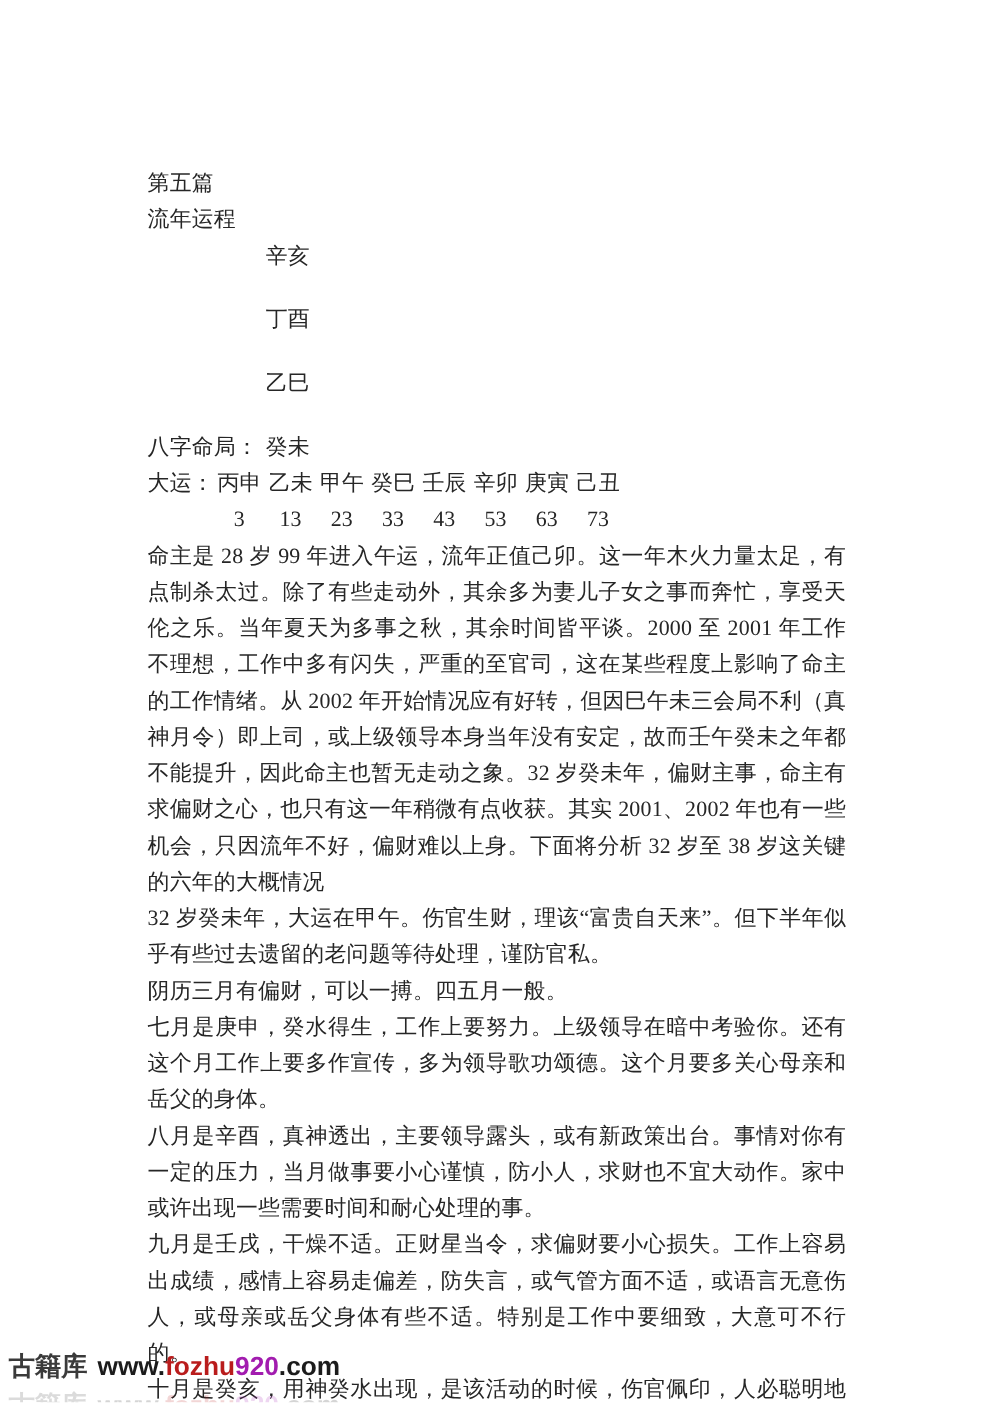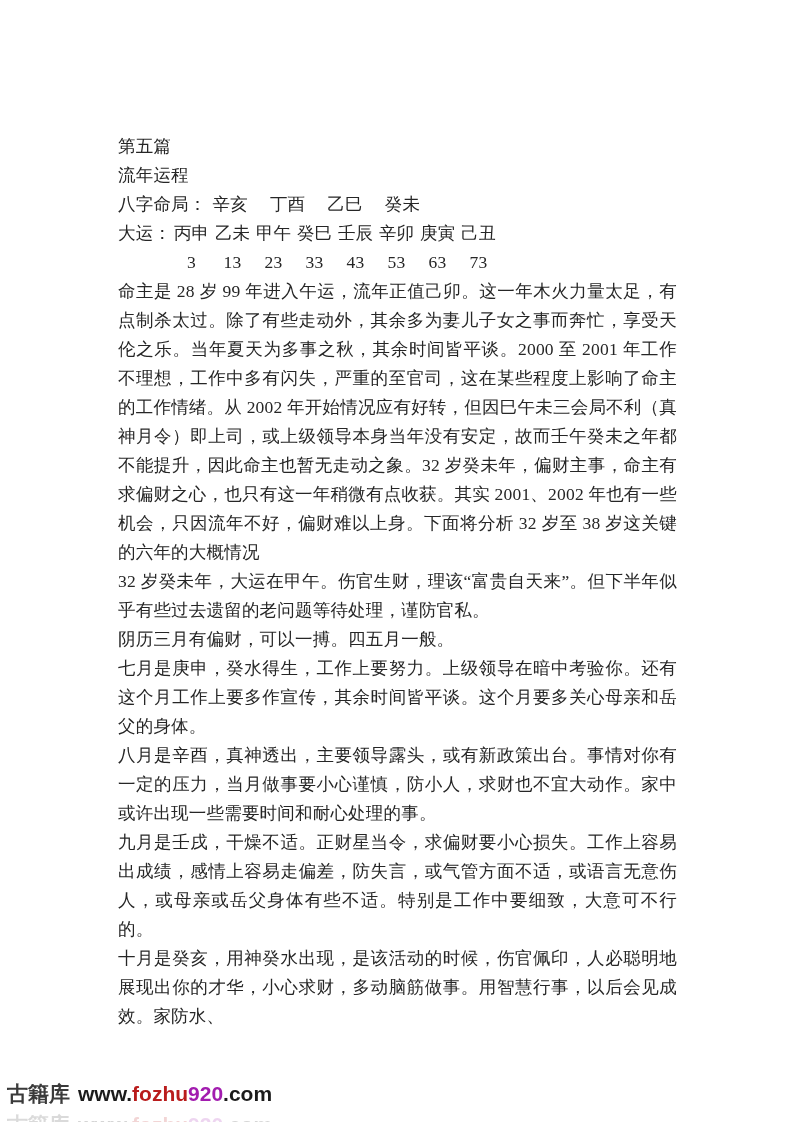--- a/index.html
+++ b/index.html
@@ -36,20 +36,21 @@
   
   .bazi-row {
     display: flex;
     align-items: flex-end;
     white-space: nowrap;
   }
   .bazi-pillars {
     display: flex;
     gap: 22px;
     margin-left: 6px;
+    flex-direction: column;
   }
   
   .dayun-row {
     display: flex;
     align-items: baseline;
     white-space: nowrap;
   }
   .dayun-cols {
     display: flex;
   }
@@ -130,21 +131,21 @@
       <span class="age-col">33</span>
       <span class="age-col">43</span>
       <span class="age-col">53</span>
       <span class="age-col">63</span>
       <span class="age-col">73</span>
     </div>
 
     <p>命主是 28 岁 99 年进入午运，流年正值己卯。这一年木火力量太足，有点制杀太过。除了有些走动外，其余多为妻儿子女之事而奔忙，享受天伦之乐。当年夏天为多事之秋，其余时间皆平谈。2000 至 2001 年工作不理想，工作中多有闪失，严重的至官司，这在某些程度上影响了命主的工作情绪。从 2002 年开始情况应有好转，但因巳午未三会局不利（真神月令）即上司，或上级领导本身当年没有安定，故而壬午癸未之年都不能提升，因此命主也暂无走动之象。32 岁癸未年，偏财主事，命主有求偏财之心，也只有这一年稍微有点收获。其实 2001、2002 年也有一些机会，只因流年不好，偏财难以上身。下面将分析 32 岁至 38 岁这关键的六年的大概情况</p>
     <p>32 岁癸未年，大运在甲午。伤官生财，理该“富贵自天来”。但下半年似乎有些过去遗留的老问题等待处理，谨防官私。</p>
     <p>阴历三月有偏财，可以一搏。四五月一般。</p>
-    <p>七月是庚申，癸水得生，工作上要努力。上级领导在暗中考验你。还有这个月工作上要多作宣传，其余时间皆平谈。这个月要多关心母亲和岳父的身体。</p>
+    <p>七月是庚申，癸水得生，工作上要努力。上级领导在暗中考验你。还有这个月工作上要多作宣传，多为领导歌功颂德。这个月要多关心母亲和岳父的身体。</p>
     <p>八月是辛酉，真神透出，主要领导露头，或有新政策出台。事情对你有一定的压力，当月做事要小心谨慎，防小人，求财也不宜大动作。家中或许出现一些需要时间和耐心处理的事。</p>
     <p>九月是壬戌，干燥不适。正财星当令，求偏财要小心损失。工作上容易出成绩，感情上容易走偏差，防失言，或气管方面不适，或语言无意伤人，或母亲或岳父身体有些不适。特别是工作中要细致，大意可不行的。</p>
     <p>十月是癸亥，用神癸水出现，是该活动的时候，伤官佩印，人必聪明地展现出你的才华，小心求财，多动脑筋做事。用智慧行事，以后会见成效。家防水、</p>
 
   </div>
 
   <div class="footer">
     <span class="site-name">古籍库</span><span class="url-plain">www.</span><span class="url-green">fozhu</span><span class="url-red">920</span><span class="url-plain">.com</span>
   </div>
 

